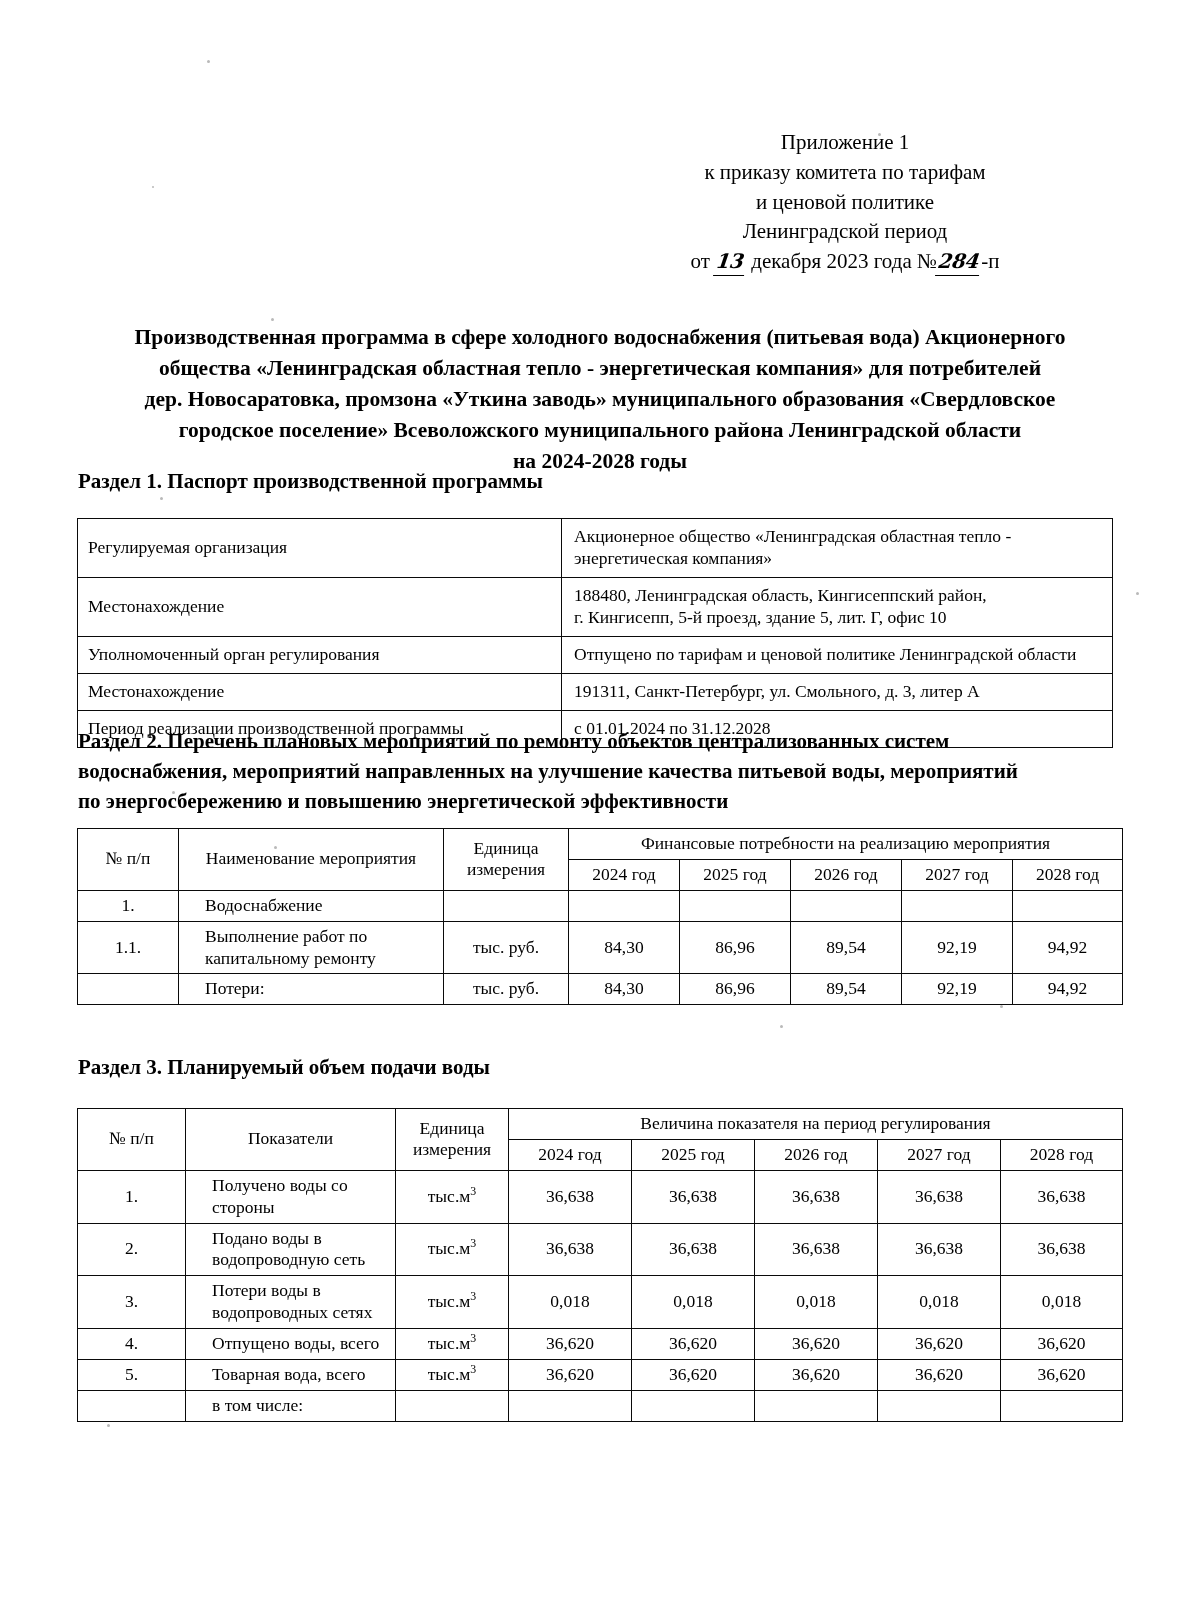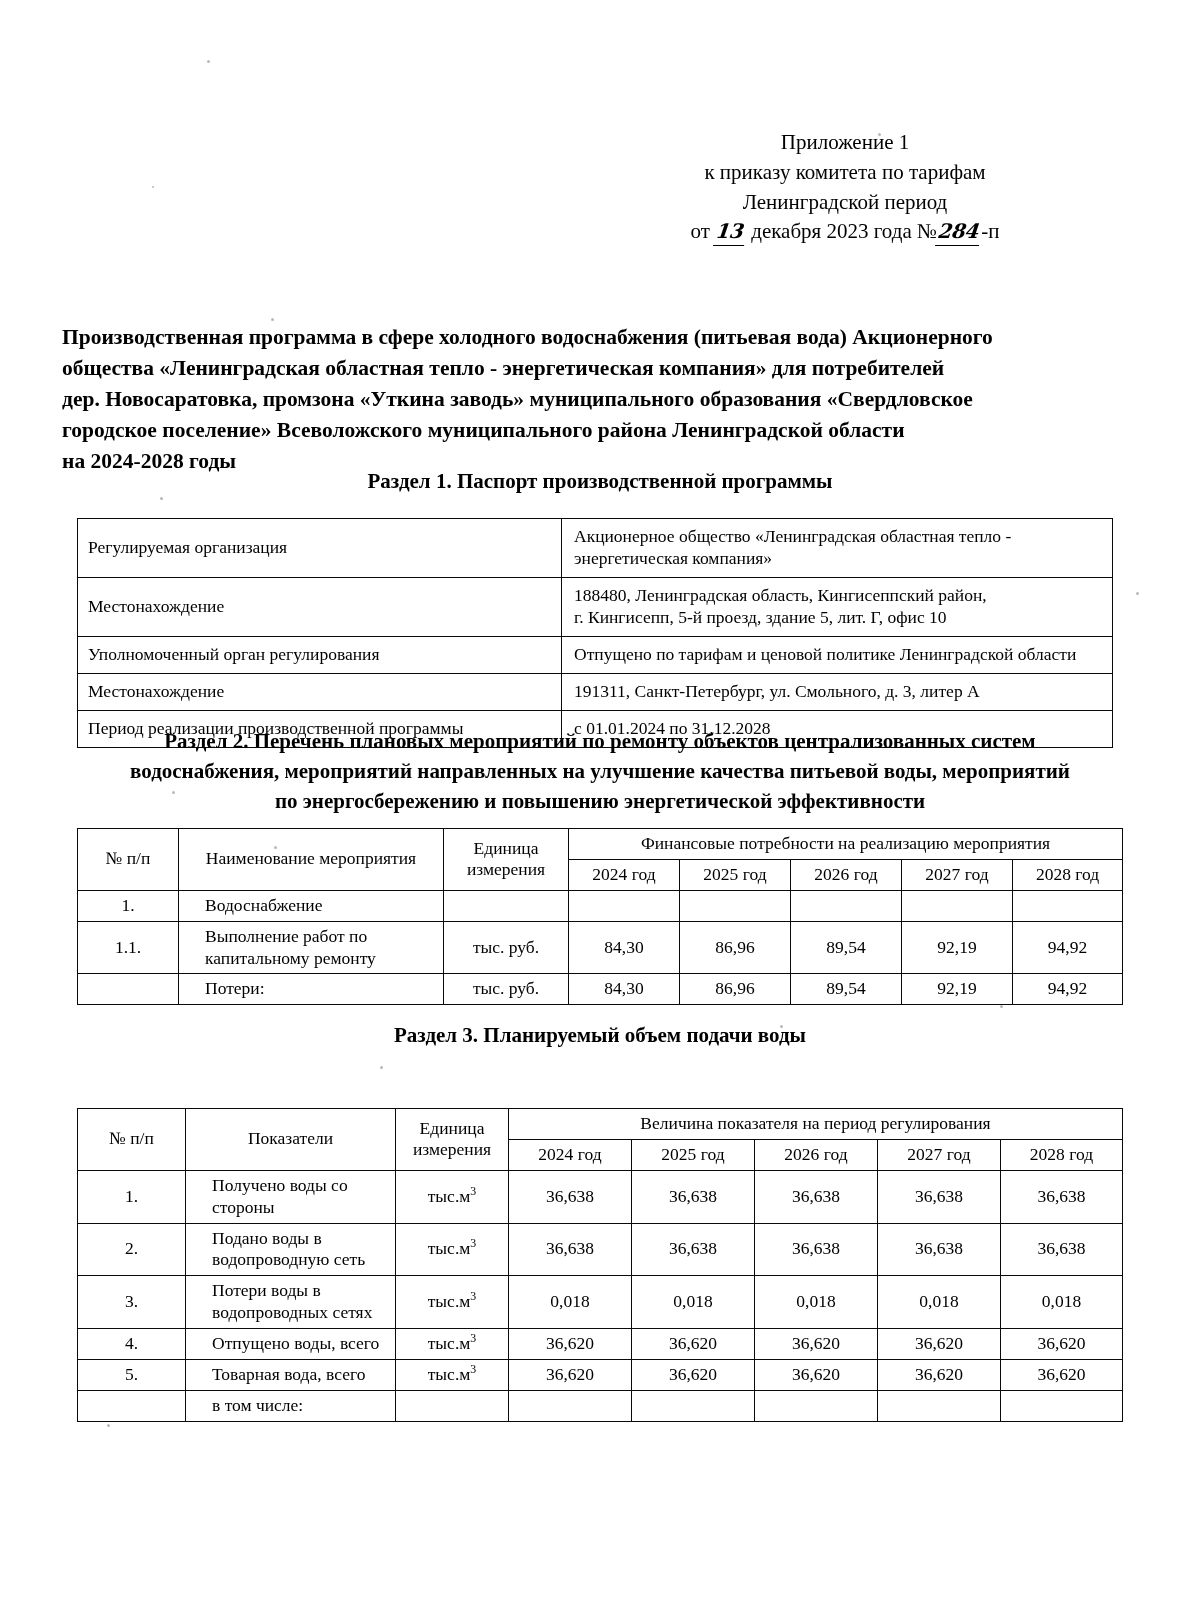--- a/index.html
+++ b/index.html
@@ -44,41 +44,41 @@
     padding: 0 2px;
     letter-spacing: -0.5px;
     display: inline-block;
     transform: skewX(-8deg);
   }
 
   
   .doc-title {
     position: absolute;
     top: 322px;
-    left: 62px;
+    left: 78px;
+    width: 1044px;
+    text-align: center;
+    font-weight: bold;
+    font-size: 21.5px;
+    line-height: 1.44;
+  }
+
+  
+  .section-heading {
+    position: absolute;
+    left: 78px;
     width: 1044px;
     text-align: left;
     font-weight: bold;
-    font-size: 21.5px;
-    line-height: 1.44;
-  }
-
-  
-  .section-heading {
-    position: absolute;
-    left: 78px;
-    width: 1044px;
-    text-align: center;
-    font-weight: bold;
     font-size: 21px;
     line-height: 1.44;
   }
   #sec1-heading { top: 466px; }
   #sec2-heading { top: 726px; }
-  #sec3-heading { top: 1020px; }
+  #sec3-heading { top: 1052px; }
 
   
   table.doc-table {
     position: absolute;
     border-collapse: collapse;
     font-size: 17.5px;
     line-height: 1.25;
     table-layout: fixed;
   }
   table.doc-table td, table.doc-table th {
@@ -134,20 +134,21 @@
   }
 </style>
 </head>
 <body>
 
 <div class="page">
 
   <div class="doc-header">
     <div class="line">Приложение 1</div>
     <div class="line">к приказу комитета по тарифам</div>
+    <div class="line">и ценовой политике</div>
     <div class="line">Ленинградской период</div>
     <div class="line">
       <span>от</span>
       <span class="hand">13</span>
       <span>декабря 2023 года №</span><span class="hand">284</span><span>-п</span>
     </div>
   </div>
 
   <div class="doc-title">
     <div>Производственная программа в сфере холодного водоснабжения (питьевая вода) Акционерного</div>

